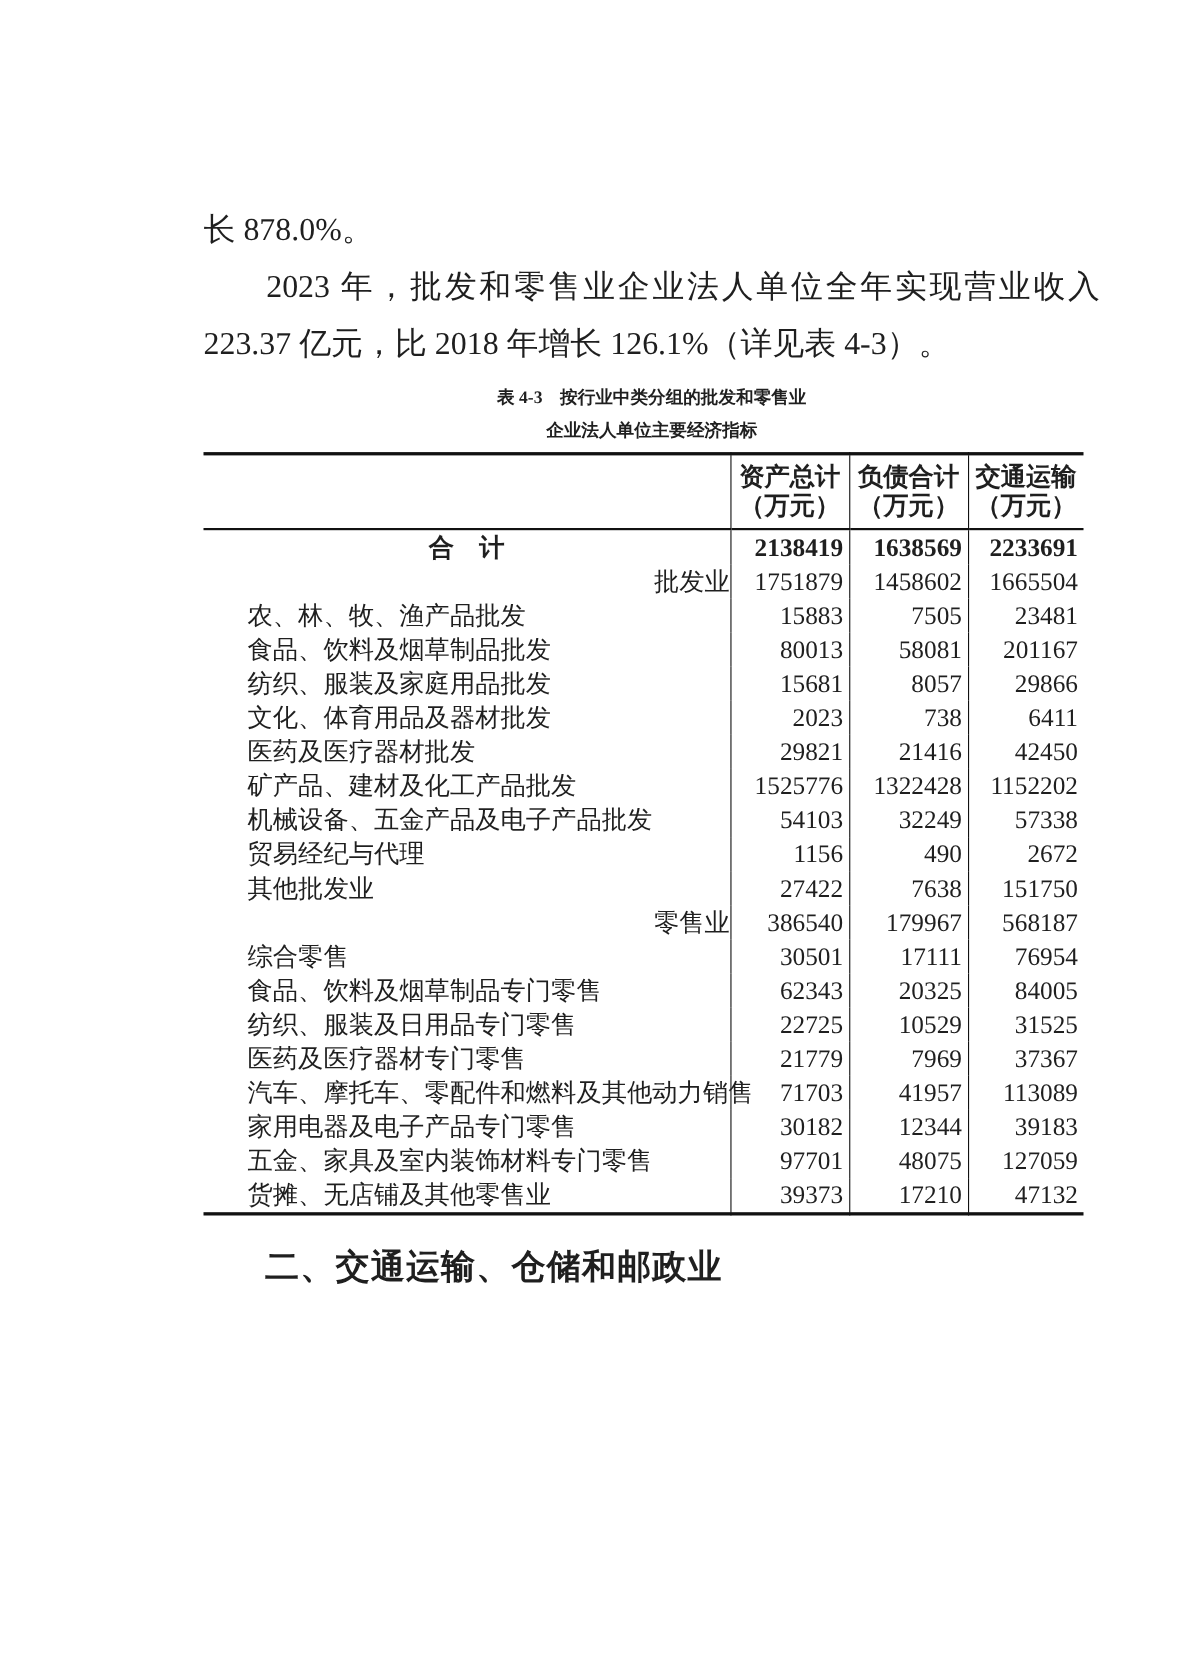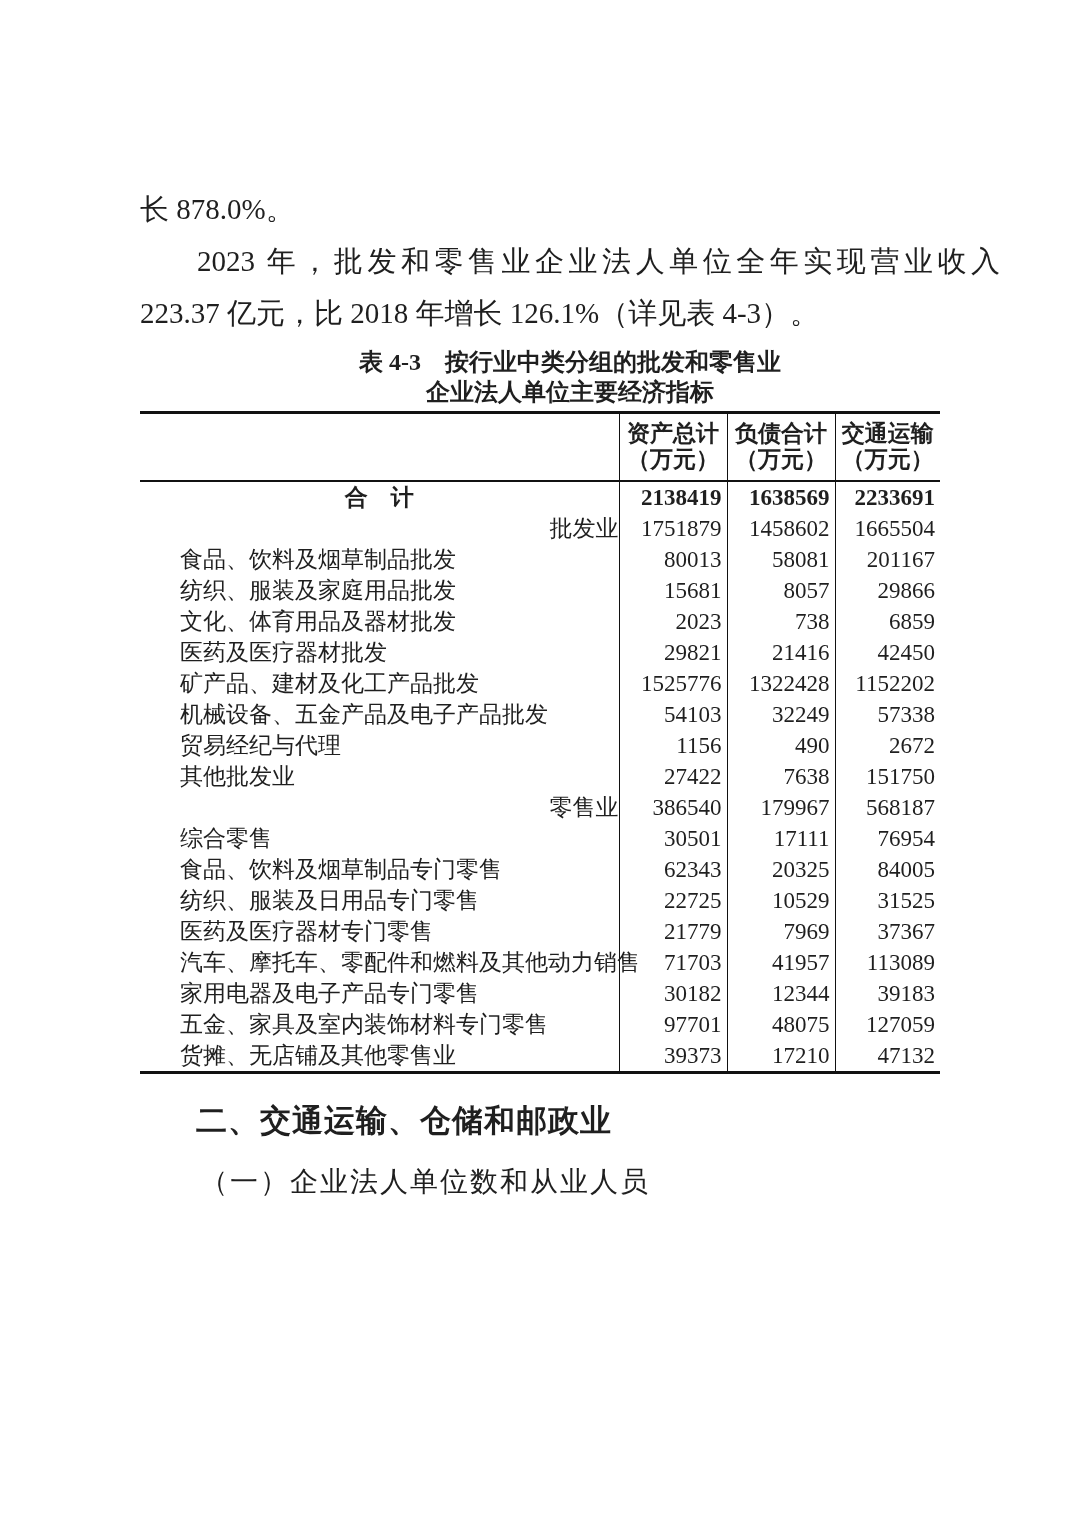--- a/index.html
+++ b/index.html
@@ -8,37 +8,38 @@
     position: relative;
     width: 1074px;
     height: 1520px;
     background: #ffffff;
     font-family: "Liberation Serif", "DejaVu Serif", serif;
     color: #1f1f1f;
     overflow: hidden;
   }
   .content {
     padding: 183px 74px 0 140px;
+    margin-left: 45px;
   }
   .body-line {
     font-size: 29px;
     line-height: 52px;
     white-space: nowrap;
   }
   .justify-line {
     text-indent: 57px;
     text-align: justify;
     text-align-last: justify;
     white-space: normal;
   }
   .table-title {
     margin-top: 8px;
     text-align: center;
     font-weight: bold;
-    font-size: 24px;
+    font-size: 16px;
     line-height: 30px;
   }
   table.econ {
     margin-top: 4px;
     width: 800px;
     border-collapse: collapse;
     table-layout: fixed;
     border-top: 3px solid #111;
     border-bottom: 3px solid #111;
   }
@@ -124,36 +125,42 @@
             <td class="num-cell">1638569</td>
             <td class="num-cell">2233691</td>
           </tr>
           <tr class="row-group">
             <td class="label-cell">批发业</td>
             <td class="num-cell">1751879</td>
             <td class="num-cell">1458602</td>
             <td class="num-cell">1665504</td>
           </tr>
           <tr class="row-item">
+            <td class="label-cell">农、林、牧、渔产品批发</td>
+            <td class="num-cell">15883</td>
+            <td class="num-cell">7505</td>
+            <td class="num-cell">23481</td>
+          </tr>
+          <tr class="row-item">
             <td class="label-cell">食品、饮料及烟草制品批发</td>
             <td class="num-cell">80013</td>
             <td class="num-cell">58081</td>
             <td class="num-cell">201167</td>
           </tr>
           <tr class="row-item">
             <td class="label-cell">纺织、服装及家庭用品批发</td>
             <td class="num-cell">15681</td>
             <td class="num-cell">8057</td>
             <td class="num-cell">29866</td>
           </tr>
           <tr class="row-item">
             <td class="label-cell">文化、体育用品及器材批发</td>
             <td class="num-cell">2023</td>
             <td class="num-cell">738</td>
-            <td class="num-cell">6859</td>
+            <td class="num-cell">6411</td>
           </tr>
           <tr class="row-item">
             <td class="label-cell">医药及医疗器材批发</td>
             <td class="num-cell">29821</td>
             <td class="num-cell">21416</td>
             <td class="num-cell">42450</td>
           </tr>
           <tr class="row-item">
             <td class="label-cell">矿产品、建材及化工产品批发</td>
             <td class="num-cell">1525776</td>
@@ -229,16 +236,15 @@
           <tr class="row-item">
             <td class="label-cell">货摊、无店铺及其他零售业</td>
             <td class="num-cell">39373</td>
             <td class="num-cell">17210</td>
             <td class="num-cell">47132</td>
           </tr>
         </tbody>
     </table>
 
     <h2 class="section-heading">二、交通运输、仓储和邮政业</h2>
-    <h3 class="subsection-heading">（一）企业法人单位数和从业人员</h3>
 
   </div>
 </div>
 
 </body></html>

